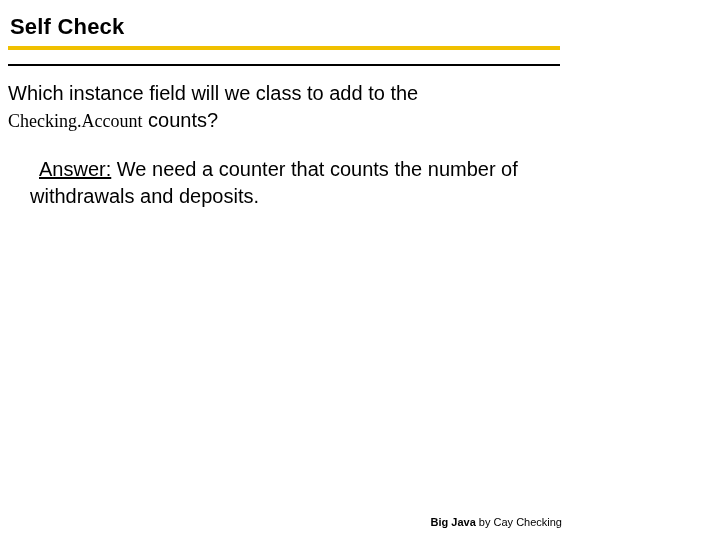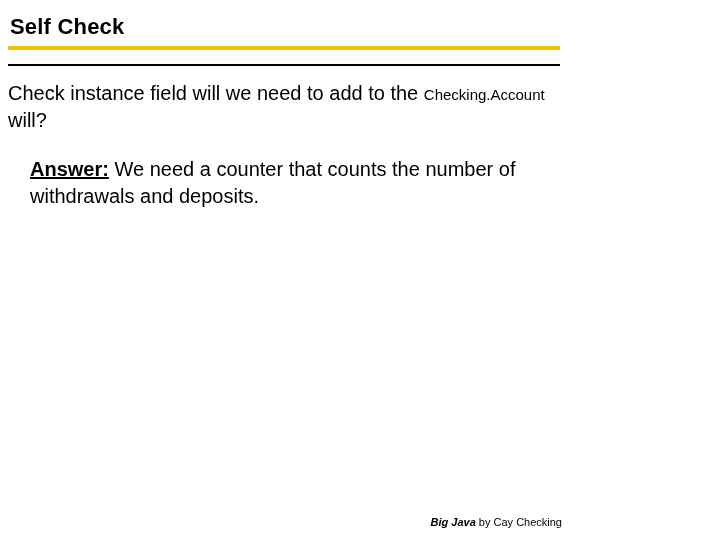--- a/index.html
+++ b/index.html
@@ -3,40 +3,40 @@
 <meta charset="utf-8">
 <style>
   * { box-sizing: border-box; margin: 0; padding: 0; }
   html, body { width: 720px; height: 540px; font-family: Arial, Helvetica, sans-serif; background: #fff; color: #000; }
   .slide { width: 568px; height: 540px; position: relative; padding: 14px 8px 0 8px; }
   .title-block { margin-bottom: 4px; }
   .title { font-size: 22px; font-weight: bold; letter-spacing: 0.2px; padding: 0 2px 6px 2px; }
   .accent-bar { height: 4px; background: #f0c000; width: 100%; }
   .underline { height: 2px; background: #000; width: 100%; margin-top: 14px; }
   .question { font-size: 20px; line-height: 1.35; padding: 14px 4px 0 0; }
-  .code { font-family: Liberation Sans, sans-serif; font-size: 15px; }
+  .code { font-family: Liberation Serif, serif; font-size: 18px; }
   .answer-block { padding: 22px 6px 0 22px; font-size: 20px; line-height: 1.35; }
-  .answer-label { font-weight: bold; text-decoration: underline; }
+  .answer-label { font-weight: normal; text-decoration: underline; margin-left: 9px; }
   .footer { position: absolute; bottom: 10px; right: 6px; text-align: right; font-size: 11px; line-height: 1.35; }
-  .footer .book { font-style: italic; font-weight: bold; margin-top: 40px; }
+  .footer .book { font-weight: bold; margin-top: 40px; }
 </style>
 </head>
 <body>
 
 <div class="slide">
 
   <div class="title-block">
     <div class="title">Self Check</div>
     <div class="accent-bar"></div>
   </div>
 
   <div class="underline"></div>
 
   <div class="question">
-    <span>Check instance field will we need to add to the </span><span class="code">Checking.Account</span><span> will?</span>
+    <span>Which instance field will we class to add to the </span><span class="code">Checking.Account</span><span> counts?</span>
   </div>
 
   <div class="answer-block">
     <span class="answer-label">Answer:</span><span> We need a counter that counts the number of withdrawals and deposits.</span>
   </div>
 
   <div class="footer">
     <div>
       <span class="book">Big Java</span><span> by Cay Checking</span>
     </div>

